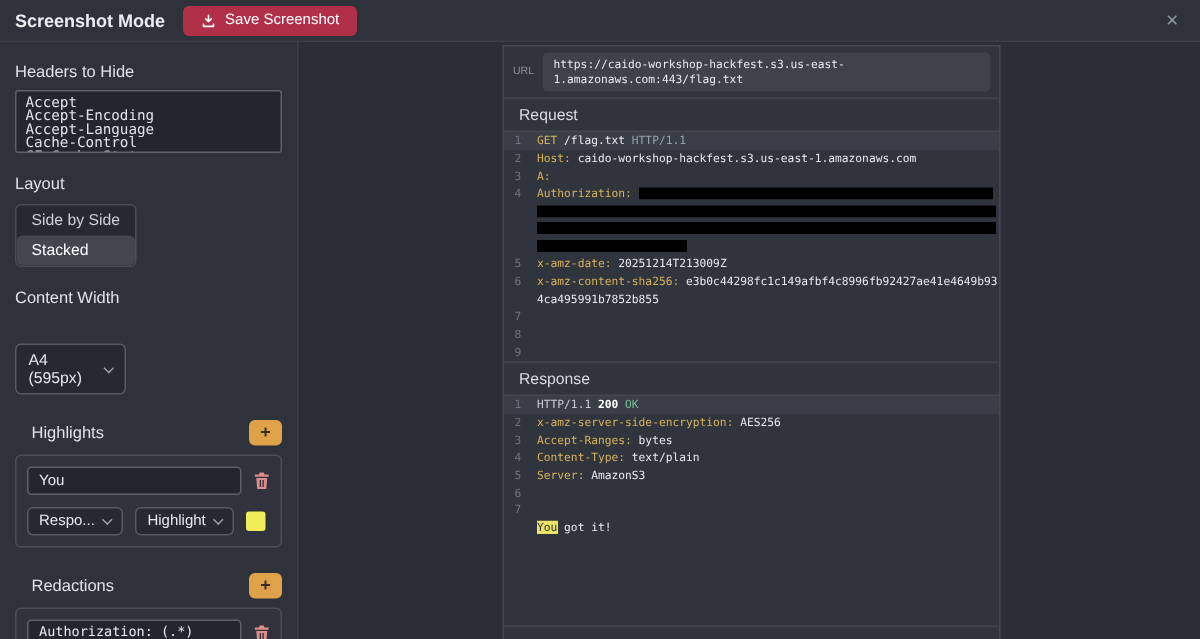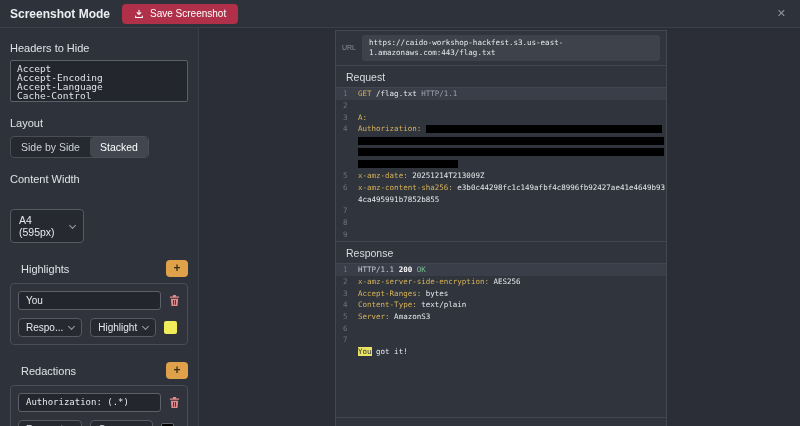--- a/index.html
+++ b/index.html
@@ -20,21 +20,21 @@
   .sidebar { position:absolute; left:0; top:28px; bottom:0; width:199px;
     background:#2e323a; border-right:1px solid #3c3f48; padding:14px 10px 0 10px; }
   .lbl { font-size:11px; font-weight:500; color:#dfe2e8; }
   .hint { font-size:9px; color:#878c96; margin-top:3px; }
   .headers-ta { display:block; width:100%; height:42px; margin-top:6px;
     background:#23262c; border:1px solid #5c6068; border-radius:2px;
     color:#dfe2e8; font:9.5px/9px "DejaVu Sans Mono", monospace;
     padding:3px 6px; resize:none; overflow:hidden; outline:none; }
   .mt { margin-top:15px; }
   .segmented { display:inline-flex; margin-top:7px; background:#26292f;
-    border:1px solid #4a4e57; border-radius:4px; overflow:hidden; }
+    border:1px solid #4a4e57; border-radius:4px; overflow:hidden;flex-direction:column; }
   .seg { font-size:10.5px; color:#cdd1d8; padding:4px 10px; cursor:pointer; }
   .seg.selected { background:#42464f; color:#ffffff; border-radius:4px; }
   .select { display:inline-flex; align-items:center; justify-content:space-between;
     gap:6px; background:#26292f; border:1px solid #565a63; border-radius:4px;
     padding:4px 8px; font-size:10.5px; color:#e5e8ed; cursor:pointer; }
   .select.sm { padding:3px 7px; font-size:10px; }
   .chev { width:5px; height:5px; border-right:1.3px solid #9aa0aa;
     border-bottom:1.3px solid #9aa0aa; transform:rotate(45deg); margin-top:-2px; flex:none; }
   .sec-row { display:flex; align-items:center; justify-content:space-between; margin-top:17px;padding-left:11px; }
   .add-btn { width:22px; height:17px; background:#dfa24b; color:#3a2f16;
@@ -179,20 +179,21 @@
     </div>
   </div>
   <div class="sec-header">Request</div>
   <div class="editor req">
       <div class="code-line active">
         <span class="ln">1</span>
         <span class="ct"><span class="c-key">GET </span><span class="c-val">/flag.txt </span><span class="c-dim">HTTP/1.1</span></span>
       </div>
       <div class="code-line">
         <span class="ln">2</span>
+        <span class="ct"><span class="c-key">Host:</span><span class="c-val"> caido-workshop-hackfest.s3.us-east-1.amazonaws.com</span></span>
       </div>
       <div class="code-line">
         <span class="ln">3</span>
         <span class="ct"><span class="c-key">A:</span></span>
       </div>
       <div class="code-line">
         <span class="ln">4</span>
         <span class="ct"><span class="c-key">Authorization: </span><span class="bar" style="width: 236px;"></span></span>
       </div>
       <div class="code-line">

